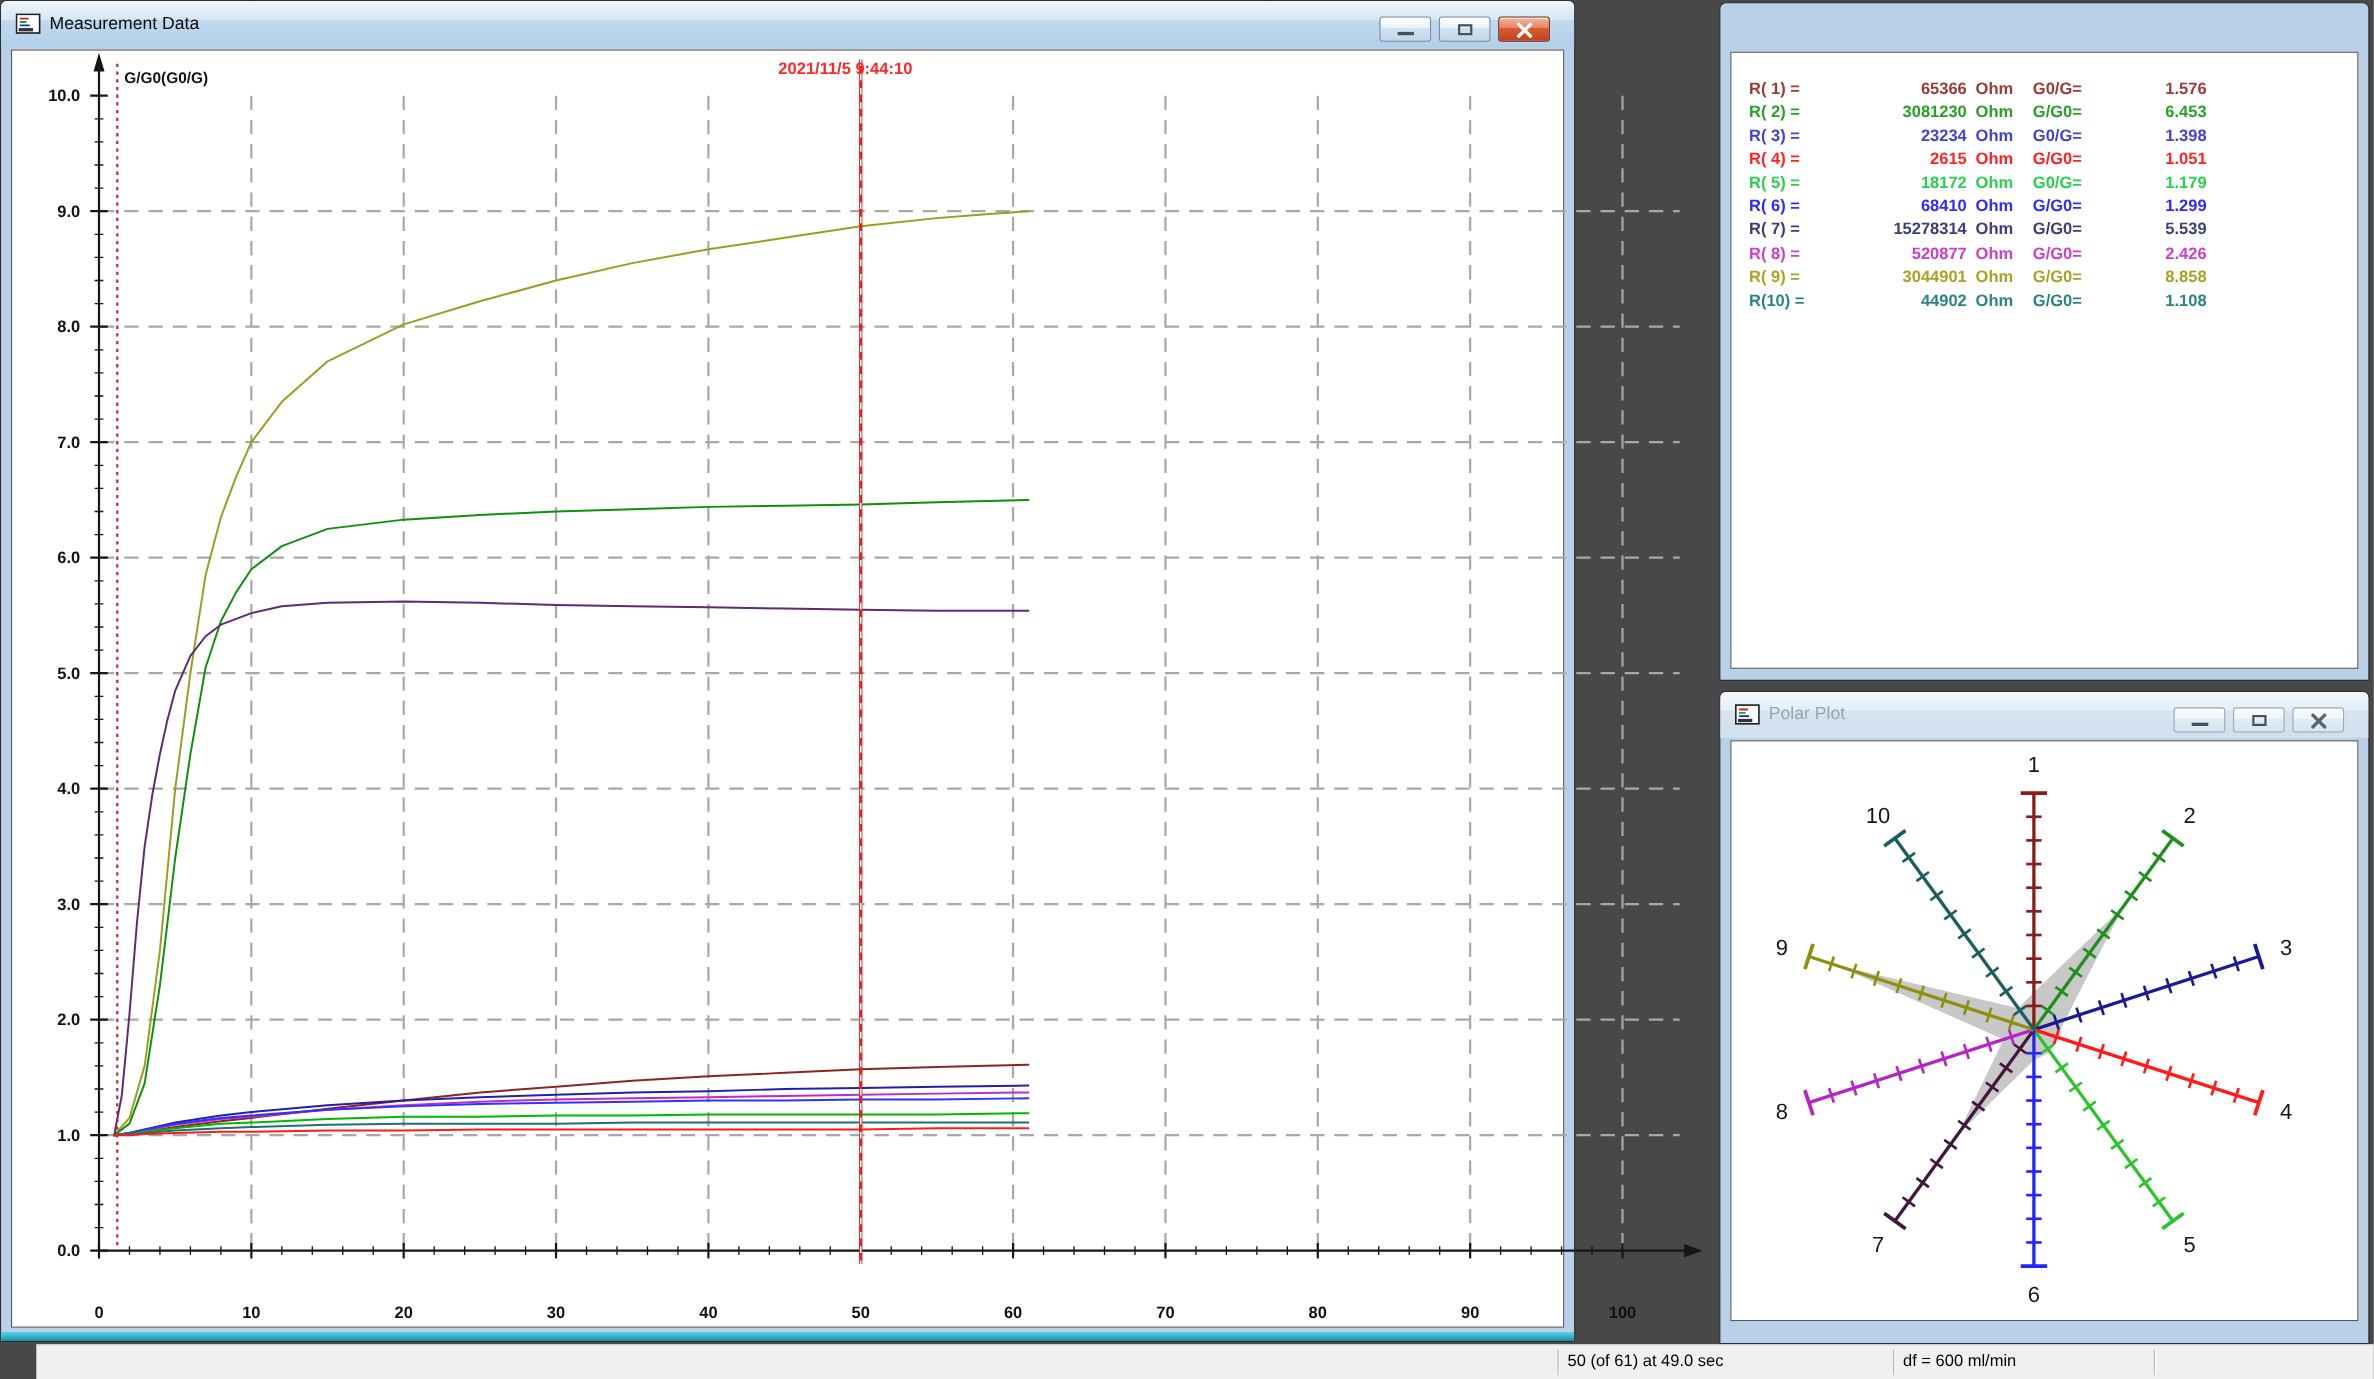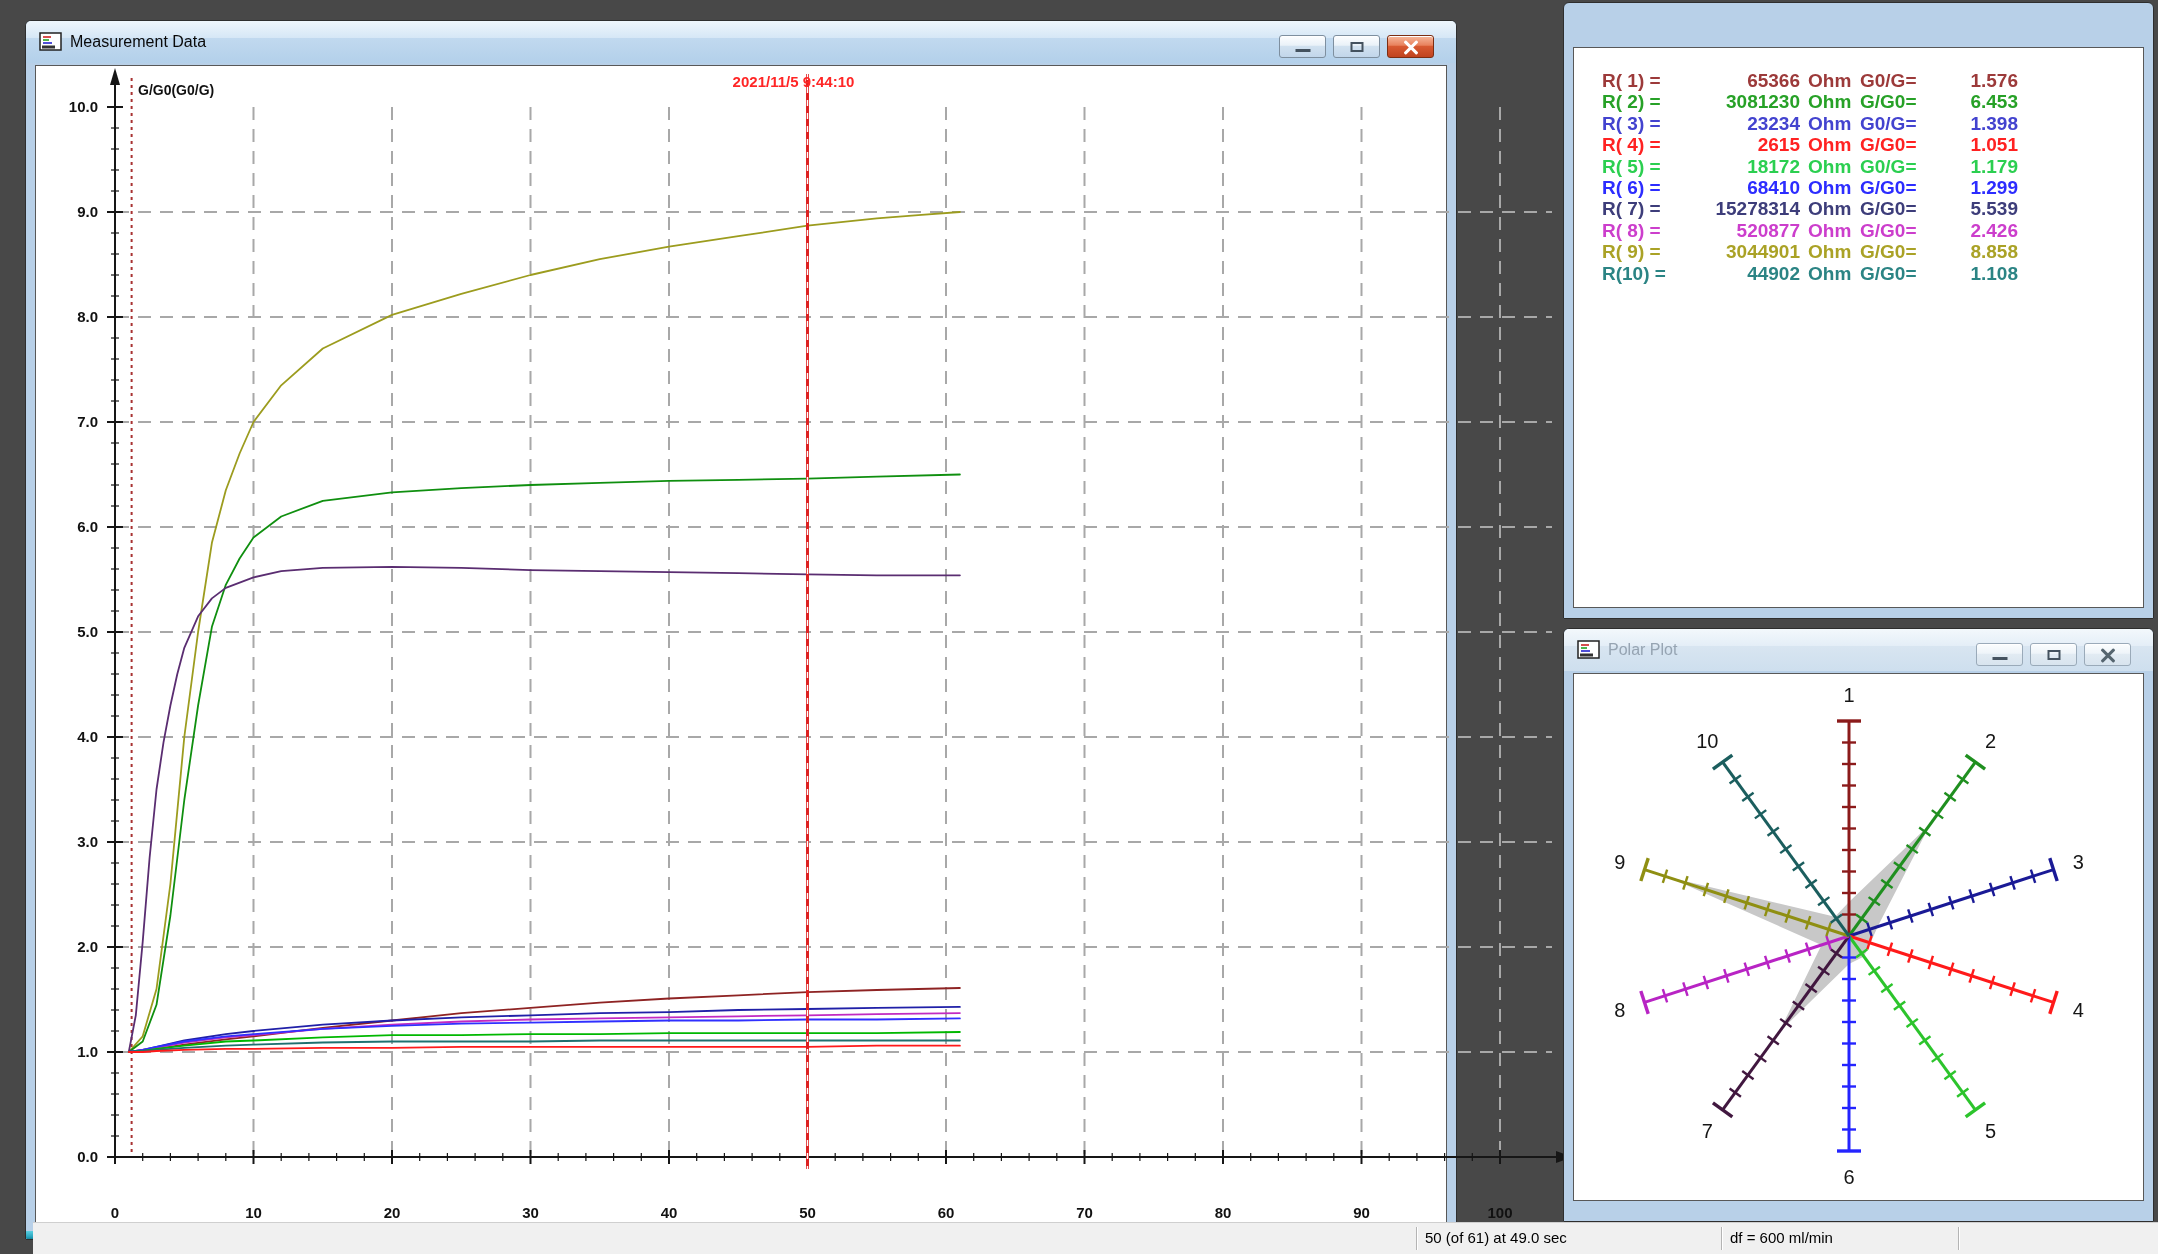--- a/index.html
+++ b/index.html
@@ -22,37 +22,37 @@
   .winbtn.close-active{background:linear-gradient(180deg,#f6b89c,#e8815c 45%,#d95b33 46%,#c0431f);border-color:#7c2d12;}
   .g-min{position:absolute;left:50%;bottom:5px;transform:translateX(-50%);width:15px;height:3px;background:#44525f;}
   .g-max{position:absolute;left:50%;top:50%;transform:translate(-50%,-50%);width:13px;height:10px;border:2px solid #44525f;box-sizing:border-box;background:transparent;}
   .g-x{position:absolute;left:50%;top:50%;transform:translate(-50%,-50%);width:16px;height:16px;--xcol:#fff;}
   .g-x::before,.g-x::after{content:"";position:absolute;left:-1px;top:7px;width:18px;height:3px;border-radius:1px;background:var(--xcol);}
   .g-x::before{transform:rotate(45deg);} .g-x::after{transform:rotate(-45deg);}
   .win.inactive .g-x{--xcol:#55656f;}
   .content{position:absolute;left:9px;right:9px;top:44px;background:#fff;border:1px solid #585858;}
   .meas-bottom{position:absolute;left:0;right:0;bottom:0;height:8px;border-radius:0 0 1px 1px;
     background:linear-gradient(180deg,#5ad0e2,#2aa6bf 70%,#17869e);}
-  .res-row{position:absolute;left:28px;height:21px;line-height:21px;font-size:19px;font-weight:bold;white-space:pre;}
+  .res-row{position:absolute;left:16px;height:21px;line-height:21px;font-size:15px;font-weight:bold;white-space:pre;}
   .res-row span{display:inline-block;}
   .rc-label{width:86px;text-align:left;}
   .rc-ohm{width:112px;text-align:right;}
   .rc-unit{width:52px;text-align:left;padding-left:8px;}
   .rc-rlabel{width:64px;text-align:left;}
   .rc-ratio{width:94px;text-align:right;}
   .statusbar{position:absolute;left:0;top:1222px;width:2158px;height:32px;background:#f0f0f0;border-top:1px solid #cfcfcf;box-sizing:border-box;margin-left:33px;}
   .sb-div{position:absolute;top:4px;bottom:4px;width:1px;background:#b4b4b4;box-shadow:1px 0 0 #ffffff;}
   .sb-text{position:absolute;top:0;height:32px;line-height:30px;font-size:15px;color:#000;white-space:nowrap;}
   svg{display:block;}
   text{font-family:"Liberation Sans", sans-serif;}
 </style>
 </head>
 <body>
 
-<div class="win active" style="left:0px;top:20px;width:1432px;height:1220px;margin-left:25px;">
+<div class="win active" style="left:0px;top:0;width:1432px;height:1220px;">
   <div class="titlebar">
     <span class="wicon">
       <svg width="24" height="20" viewBox="0 0 24 20">
         <rect x="1" y="1" width="21" height="17" fill="#ffffff" stroke="#222222" stroke-width="1.5"></rect>
         <path d="M4 5 h8" stroke="#cc2222" stroke-width="1.6" fill="none"></path>
         <path d="M4 8 h6" stroke="#22a022" stroke-width="1.6" fill="none"></path>
         <path d="M4 11 h9" stroke="#2222cc" stroke-width="1.6" fill="none"></path>
         <rect x="3" y="13.5" width="13" height="3" fill="#333333"></rect>
       </svg>
     </span>

